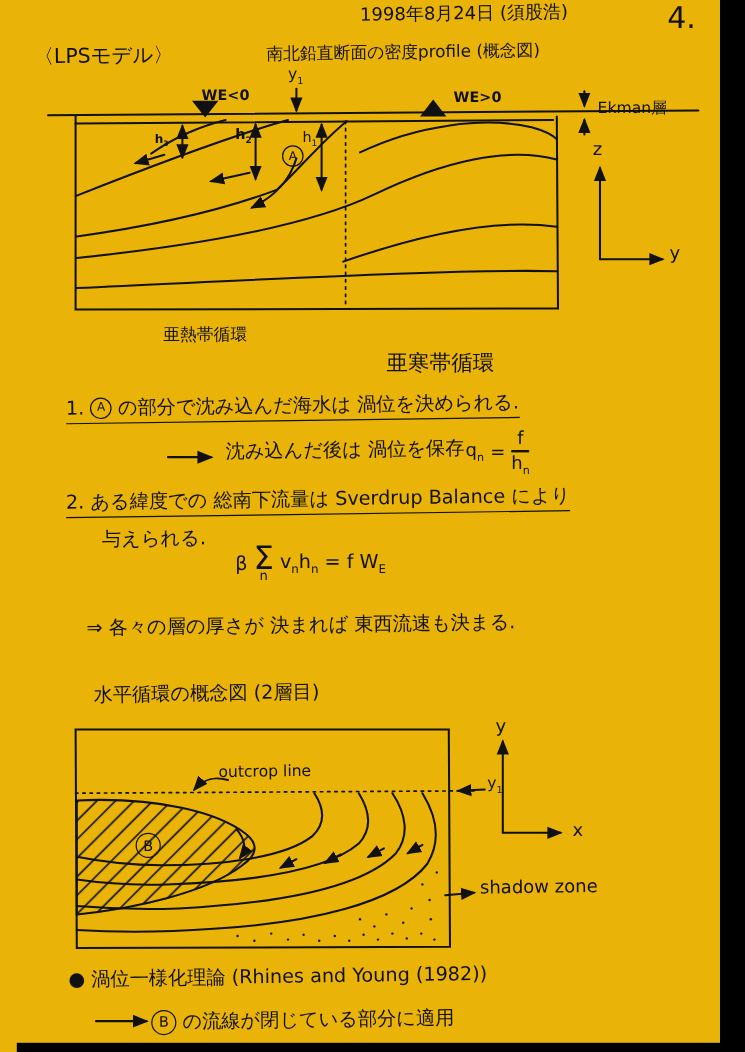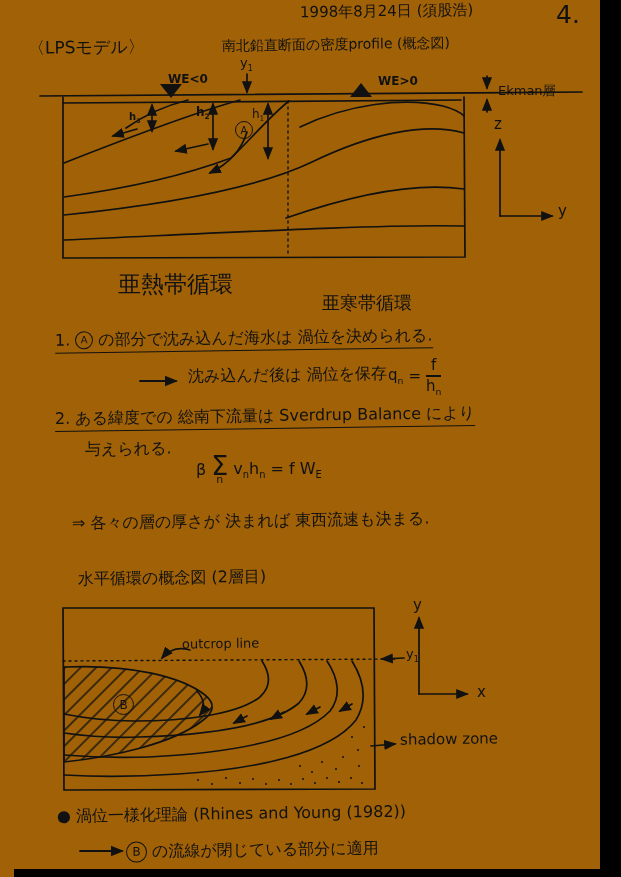--- a/index.html
+++ b/index.html
@@ -1,17 +1,17 @@
 <!DOCTYPE html>
 <html><head>
 <meta charset="utf-8">
 <style>
   html,body{margin:0;padding:0;background:#888;}
   .page{
-    position:relative;width:621px;height:877px;background:#a16207;
+    position:relative;width:621px;height:877px;background:#eab308;
     overflow:hidden;font-family:"DejaVu Sans",sans-serif;color:#111;
   }
   .page svg{position:absolute;left:0;top:0;}
   .lbl{position:absolute;white-space:nowrap;color:#111;line-height:1.15;}
   .hand{transform:rotate(-0.8deg);}
   .underl{border-bottom:1.6px solid #111;padding-bottom:3px;}
   .row{display:flex;align-items:center;gap:5px;width:-moz-fit-content;width:fit-content;}
   .circ{display:inline-flex;align-items:center;justify-content:center;
         border:1.5px solid #111;border-radius:50%;width:16px;height:16px;
         font-size:10px;flex:0 0 auto;}
@@ -144,21 +144,21 @@
   <div class="lbl" style="left:136px;top:73px;font-size:12px;font-weight:bold;margin-left:32px;">WE&lt;0</div>
   <div class="lbl" style="left:240px;top:56px;font-size:13px;"><span>y</span><sub>1</sub></div>
   <div class="lbl" style="left:378px;top:75px;font-size:12px;font-weight:bold;text-align:center;">WE&gt;0</div>
   <div class="lbl" style="left:498px;top:84px;font-size:13px;">Ekman層</div>
 
   <div class="lbl" style="left:129px;top:111px;font-size:10px;font-weight:bold;"><span>h</span><sub>3</sub></div>
   <div class="lbl" style="left:196px;top:106px;font-size:12px;font-weight:bold;"><span>h</span><sub>2</sub></div>
   <div class="lbl" style="left:252px;top:108px;font-size:12px;font-weight:normal;"><span>h</span><sub>1</sub></div>
   <span class="circ" style="position:absolute;left:235px;top:121px;">A</span>
 
-  <div class="lbl" style="left:118px;top:271px;font-size:23px;">亜熱帯循環</div>
+  <div class="lbl" style="left:136px;top:271px;font-size:14px;">亜熱帯循環</div>
   <div class="lbl" style="left:322px;top:269px;font-size:18px;margin-top:24px;">亜寒帯循環</div>
   <div class="lbl" style="left:494px;top:116px;font-size:15px;">z</div>
   <div class="lbl" style="left:558px;top:203px;font-size:15px;">y</div>
 
   <div class="lbl row underl hand" style="left:55px;top:329px;font-size:16px;">
     <span>1.</span>
     <span class="circ">A</span>
     <span>の部分で沈み込んだ海水は 渦位を決められる.</span>
   </div>
   <div class="lbl hand" style="left:188px;top:366px;font-size:16px;">沈み込んだ後は 渦位を保存</div>

